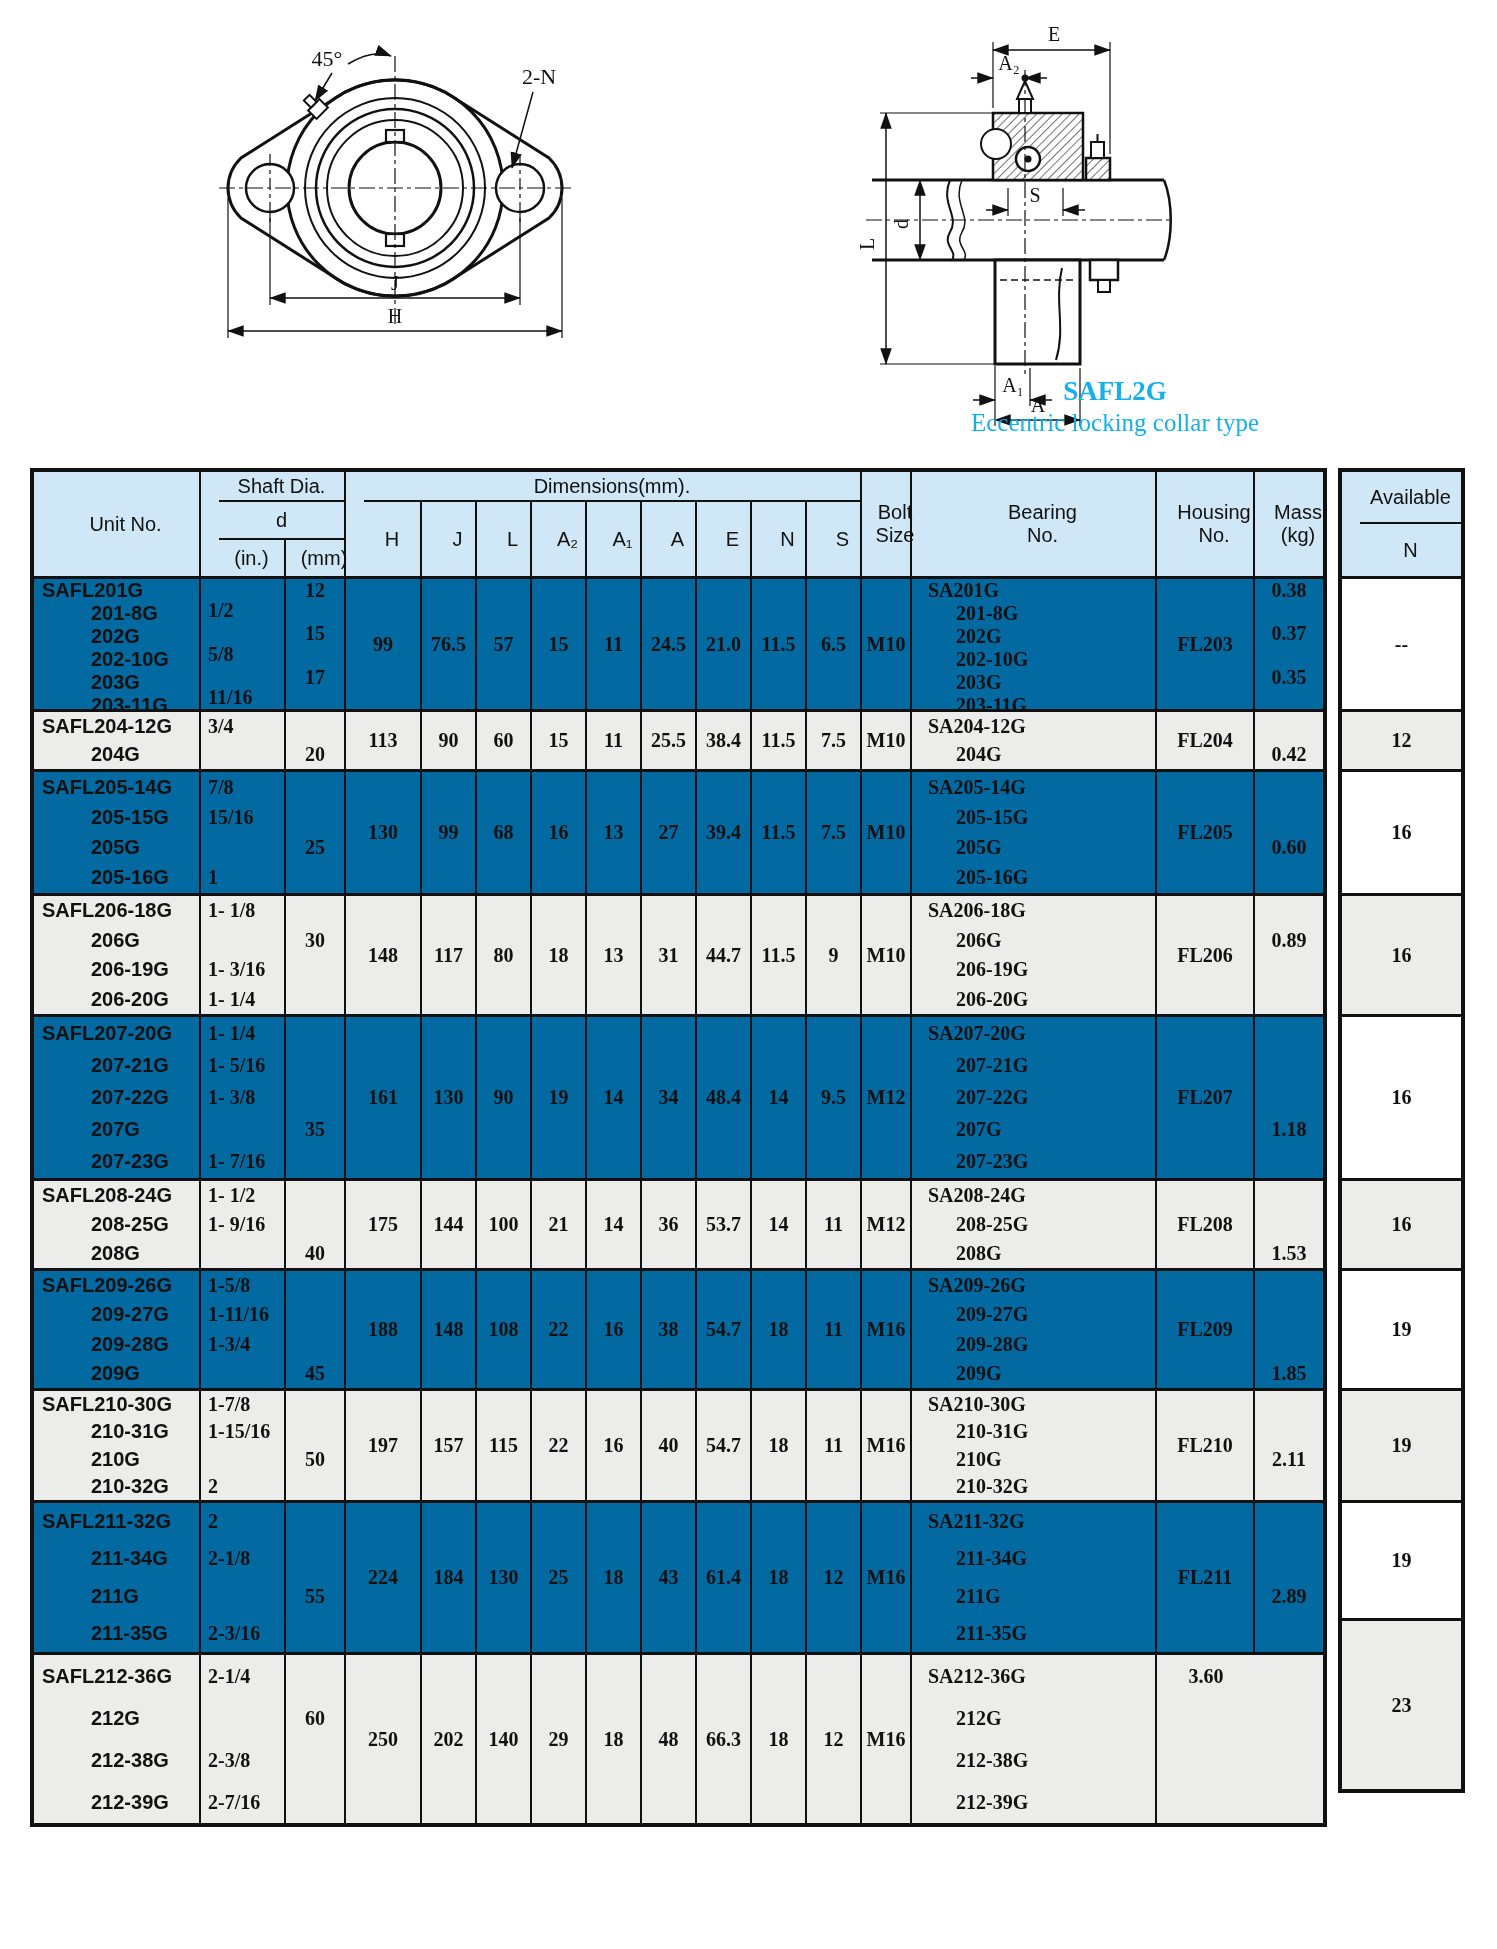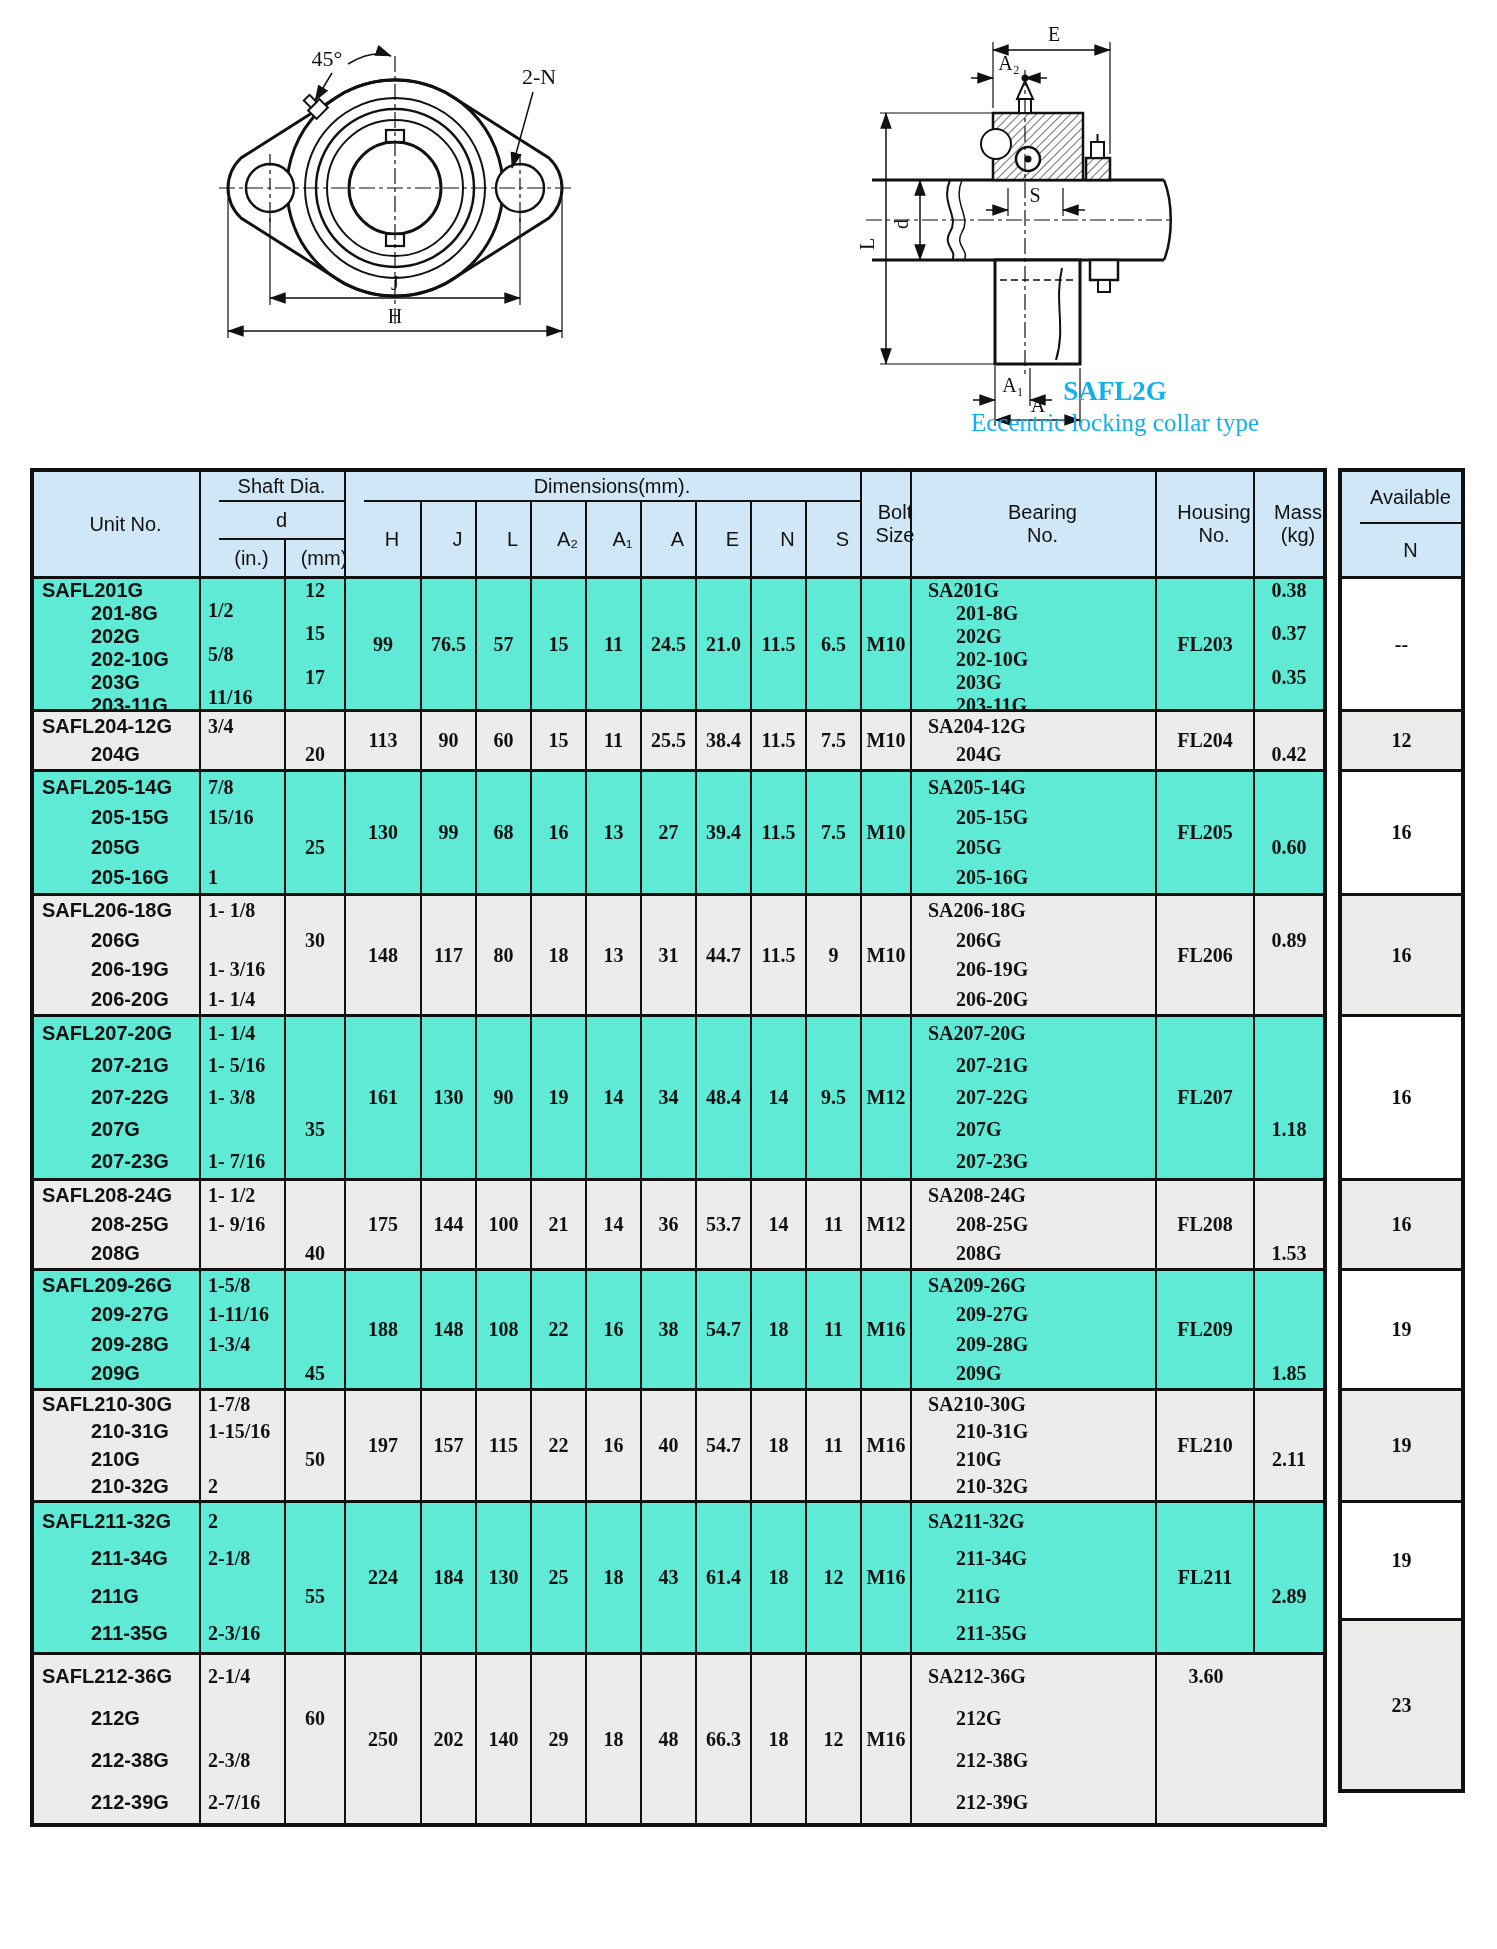--- a/index.html
+++ b/index.html
@@ -36,21 +36,21 @@
   .h-in { grid-column:2; grid-row:3; }
   .h-mm { grid-column:3; grid-row:3; }
   .h-dims { grid-column:4/13; grid-row:1; }
   .h-dim { grid-row:2/4; }
   .h-span3 { grid-row:1/4; flex-direction:column; line-height:1.15; }
   .h-bolt { grid-column:13; } .h-bearing { grid-column:14; }
   .h-housing { grid-column:15; } .h-mass { grid-column:16; }
 
   .trow { display:grid;
           grid-template-columns:167px 85px 60px 76px repeat(8,55px) 50px 245px 98px 68px;
-          border-bottom:3px solid #111; background:#5eead4; }
+          border-bottom:3px solid #111; background:#0369a1; }
   .trow.shade, .arow.shade { background:#ececea; }
   .trow:last-child, .arow:last-child { border-bottom:none; }
   .cell { border-right:2px solid #111; overflow:hidden; }
   .cell:last-child { border-right:none; }
   .lines { display:grid; }
   .ln { display:flex; align-items:center; padding:0 3px;
         font:700 20px "Liberation Serif", serif; white-space:nowrap; }
   .unit .ln { font:700 20px "Liberation Sans", sans-serif; padding-left:8px; }
   .unit .ln.sub { padding-left:57px; }
   .incol .ln { padding-left:7px; }

